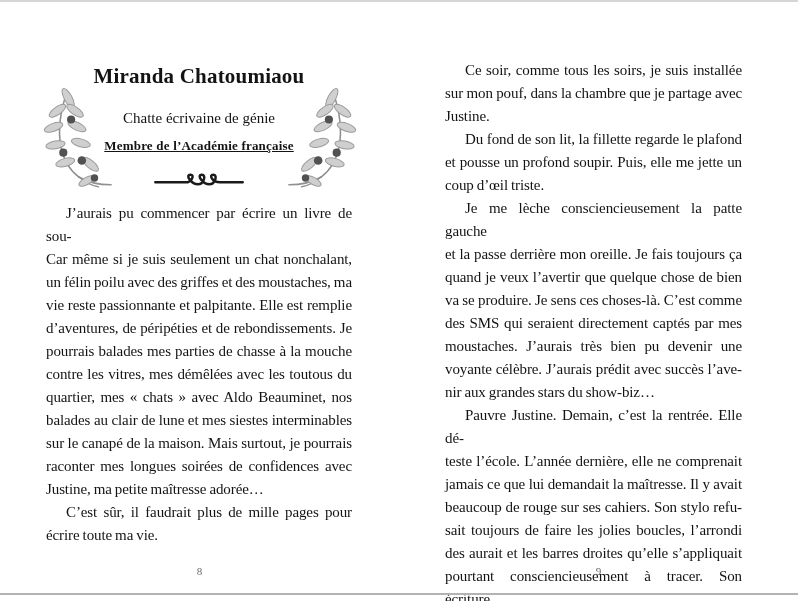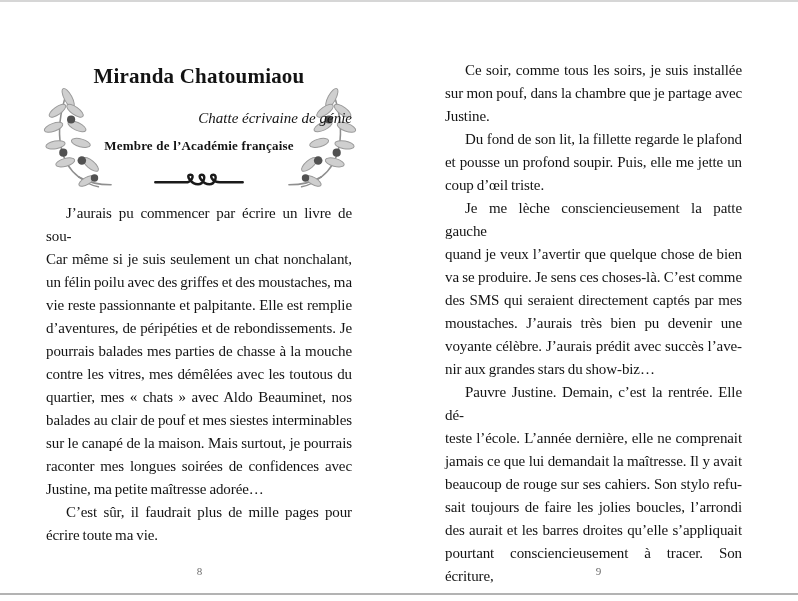--- a/index.html
+++ b/index.html
@@ -12,22 +12,22 @@
   .edge-rule.top{top:0;height:2px;background:#d6d6d6;}
   .edge-rule.bottom{top:593px;height:2px;background:#b3b3b3;}
 
   .page{position:absolute;top:0;height:601px;width:399px;}
   .page.left{left:0;}
   .page.right{left:399px;}
 
   
   .hdr{position:absolute;left:46px;width:306px;text-align:center;}
   .author{top:64px;font-size:21px;font-weight:bold;letter-spacing:.2px;}
-  .role{top:110px;font-size:15px;font-style:italic;text-align:right;}
-  .affil{top:138px;font-size:13px;font-weight:bold;letter-spacing:.2px;}
+  .role{top:110px;font-size:15px;}
+  .affil{top:138px;font-size:13px;font-weight:bold;letter-spacing:.2px;text-decoration:underline;}
   .divider-wrap{position:absolute;left:46px;width:306px;top:170px;text-align:center;}
   .divider-wrap svg{display:inline-block;}
 
   .branch{position:absolute;top:84px;width:78px;height:110px;}
   .branch.bl{left:36px;}
   .branch.br{left:286px;transform:scaleX(-1);}
 
   
   .body-text{
     position:absolute;font-size:15px;line-height:23px;
@@ -120,21 +120,21 @@
   <div class="body-text lp">
       <div class="para">
         <div class="line first">J’aurais pu commencer par écrire un livre de sou-</div>
         <div class="line">Car même si je suis seulement un chat nonchalant,</div>
         <div class="line">un félin poilu avec des griffes et des moustaches, ma</div>
         <div class="line">vie reste passionnante et palpitante. Elle est remplie</div>
         <div class="line">d’aventures, de péripéties et de rebondissements. Je</div>
         <div class="line">pourrais balades mes parties de chasse à la mouche</div>
         <div class="line">contre les vitres, mes démêlées avec les toutous du</div>
         <div class="line">quartier, mes « chats » avec Aldo Beauminet, nos</div>
-        <div class="line">balades au clair de pouf et mes siestes interminables</div>
+        <div class="line">balades au clair de lune et mes siestes interminables</div>
         <div class="line">sur le canapé de la maison. Mais surtout, je pourrais</div>
         <div class="line">raconter mes longues soirées de confidences avec</div>
         <div class="line plast">Justine, ma petite maîtresse adorée…</div>
       </div>
       <div class="para">
         <div class="line first">C’est sûr, il faudrait plus de mille pages pour</div>
         <div class="line plast">écrire toute ma vie.</div>
       </div>
     </div>
 
@@ -148,20 +148,21 @@
         <div class="line">sur mon pouf, dans la chambre que je partage avec</div>
         <div class="line plast">Justine.</div>
       </div>
       <div class="para">
         <div class="line first">Du fond de son lit, la fillette regarde le plafond</div>
         <div class="line">et pousse un profond soupir. Puis, elle me jette un</div>
         <div class="line plast">coup d’œil triste.</div>
       </div>
       <div class="para">
         <div class="line first">Je me lèche consciencieusement la patte gauche</div>
+        <div class="line">et la passe derrière mon oreille. Je fais toujours ça</div>
         <div class="line">quand je veux l’avertir que quelque chose de bien</div>
         <div class="line">va se produire. Je sens ces choses-là. C’est comme</div>
         <div class="line">des SMS qui seraient directement captés par mes</div>
         <div class="line">moustaches. J’aurais très bien pu devenir une</div>
         <div class="line">voyante célèbre. J’aurais prédit avec succès l’ave-</div>
         <div class="line plast">nir aux grandes stars du show-biz…</div>
       </div>
       <div class="para">
         <div class="line first">Pauvre Justine. Demain, c’est la rentrée. Elle dé-</div>
         <div class="line">teste l’école. L’année dernière, elle ne comprenait</div>

